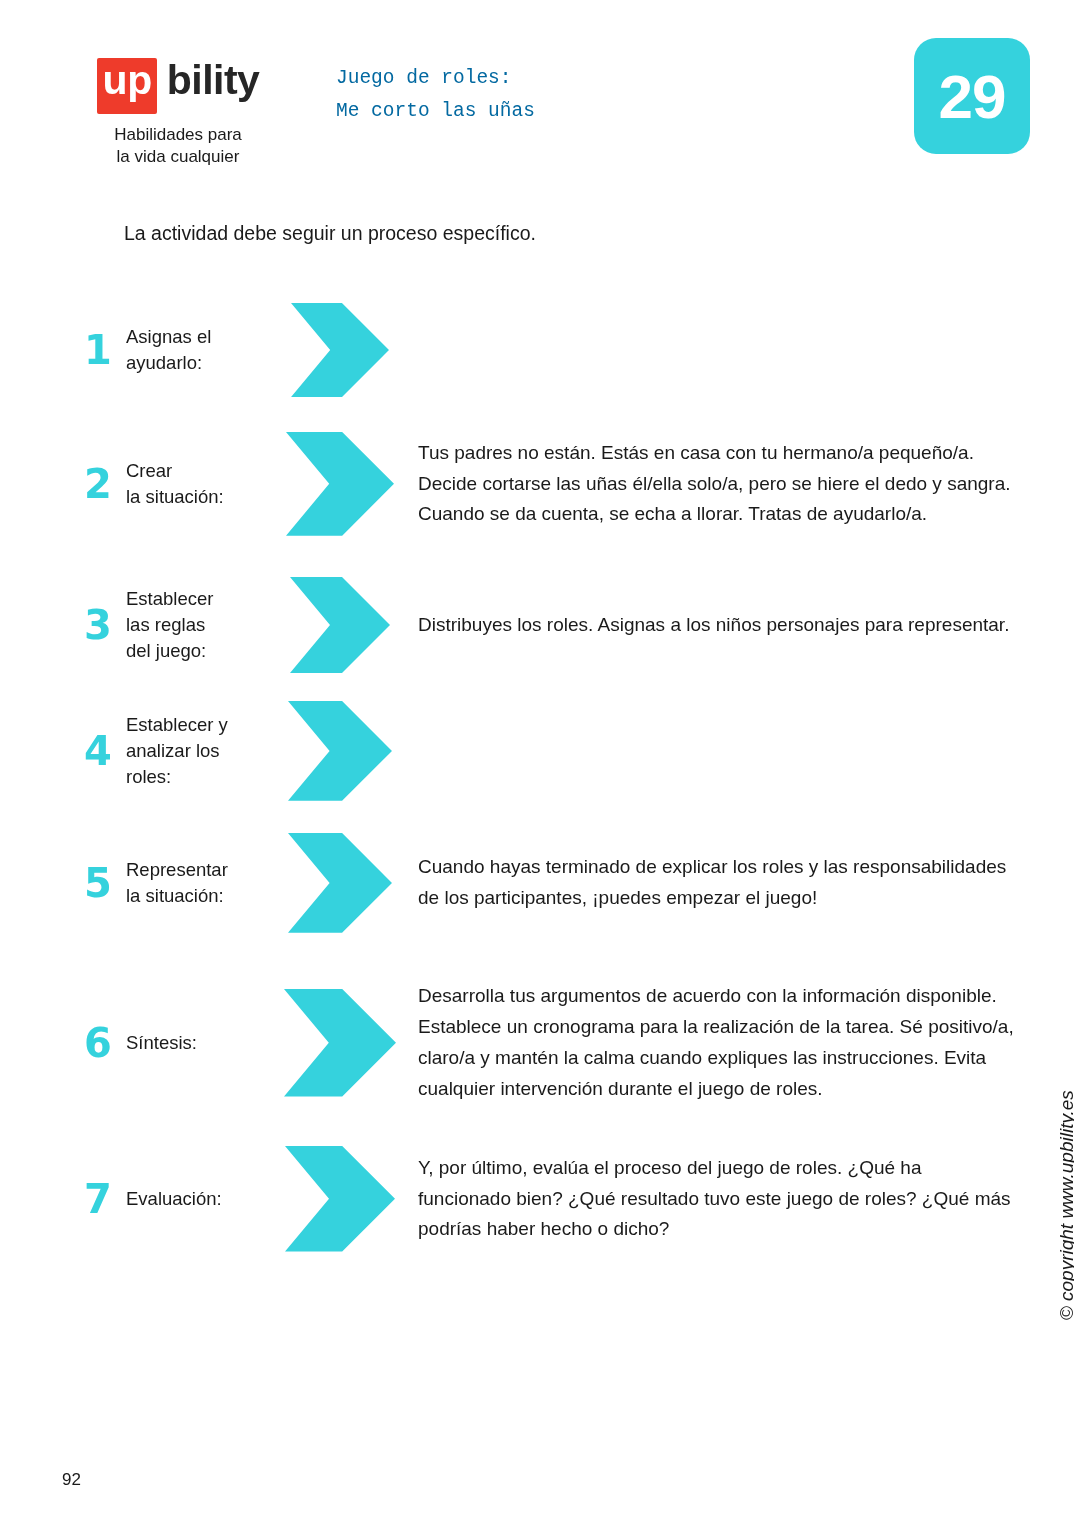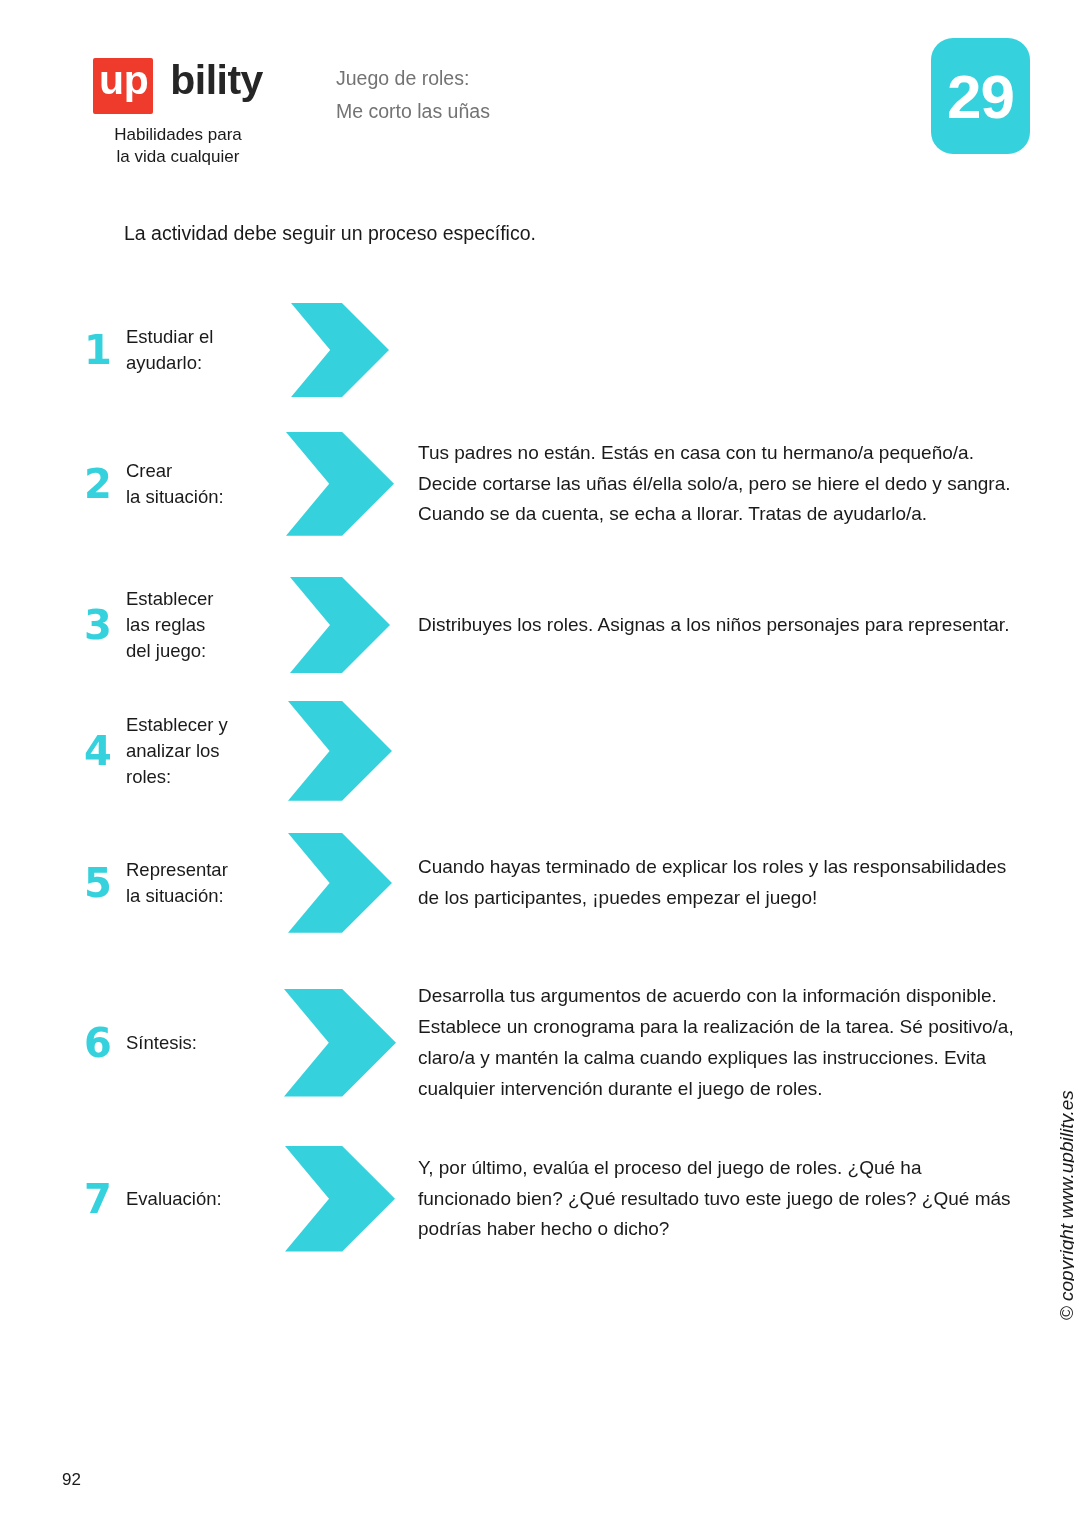--- a/index.html
+++ b/index.html
@@ -47,44 +47,45 @@
   .logo-up {
     display: inline-block;
     background: #ee3b2b;
     color: #ffffff;
     padding: 2px 5px 13px 6px;
     border-radius: 2px;
   }
   .logo-bility {
     display: inline-block;
     color: #262626;
-    padding-left: 17px;
+    padding-left: 10px;
   }
   .brand-tagline {
     margin-top: 10px;
     font-size: 17px;
     line-height: 1.32;
     color: #1a1a1a;
   }
 
   .doc-title {
     position: absolute;
     left: 336px;
     top: 62px;
     font-size: 19.5px;
     line-height: 1.68;
-    color: #737373;
+    color: #0369a1;
+    font-family: Liberation Mono, monospace;
   }
   .doc-title div { white-space: nowrap; }
 
   .page-badge {
     position: absolute;
     right: 44px;
     top: 38px;
-    width: 99px;
+    width: 116px;
     height: 116px;
     border-radius: 22px;
     background: #35d2dd;
     color: #ffffff;
     display: flex;
     align-items: center;
     justify-content: center;
     font-size: 62px;
     font-weight: bold;
     letter-spacing: -1px;
@@ -214,21 +215,21 @@
     <div class="page-badge">29</div>
   </div>
 
   <div class="intro">La actividad debe seguir un proceso específico.</div>
 
   <div class="steps">
 
     <div class="step h1">
       <div class="step-num">1</div>
       <div class="step-label">
-        <div>Estudiar el</div>
+        <div>Asignas el</div>
         <div>ayudarlo:</div>
       </div>
       <div class="step-arrow">
         <svg class="chevron" viewBox="0 0 100 96" aria-hidden="true">
           <polygon points="0,0 52,0 100,48 52,96 0,96 40,48" fill="#35d2dd"></polygon>
         </svg>
       </div>
     </div>
 
     <div class="step h2">

